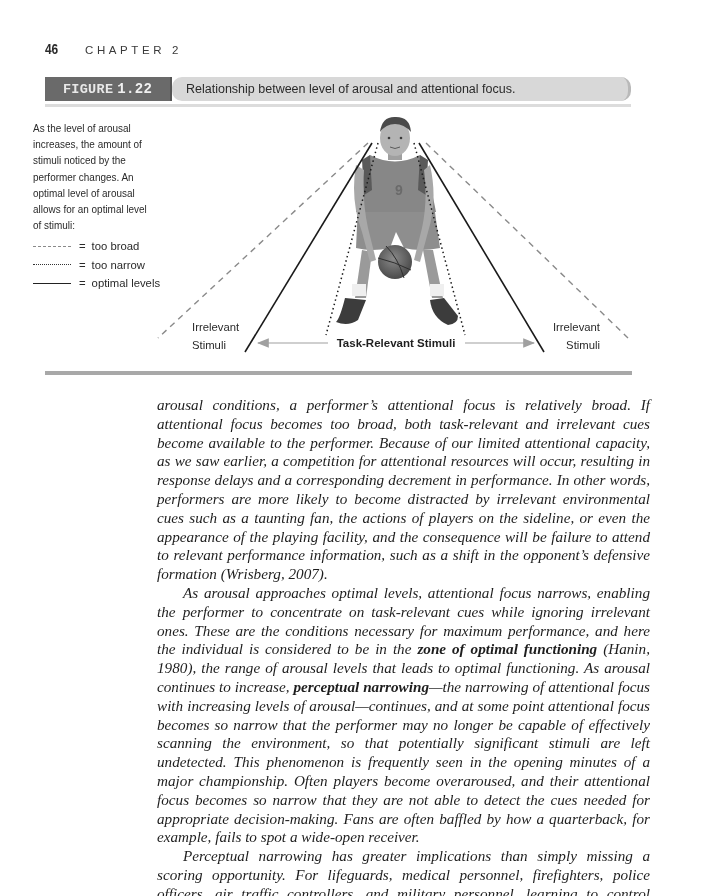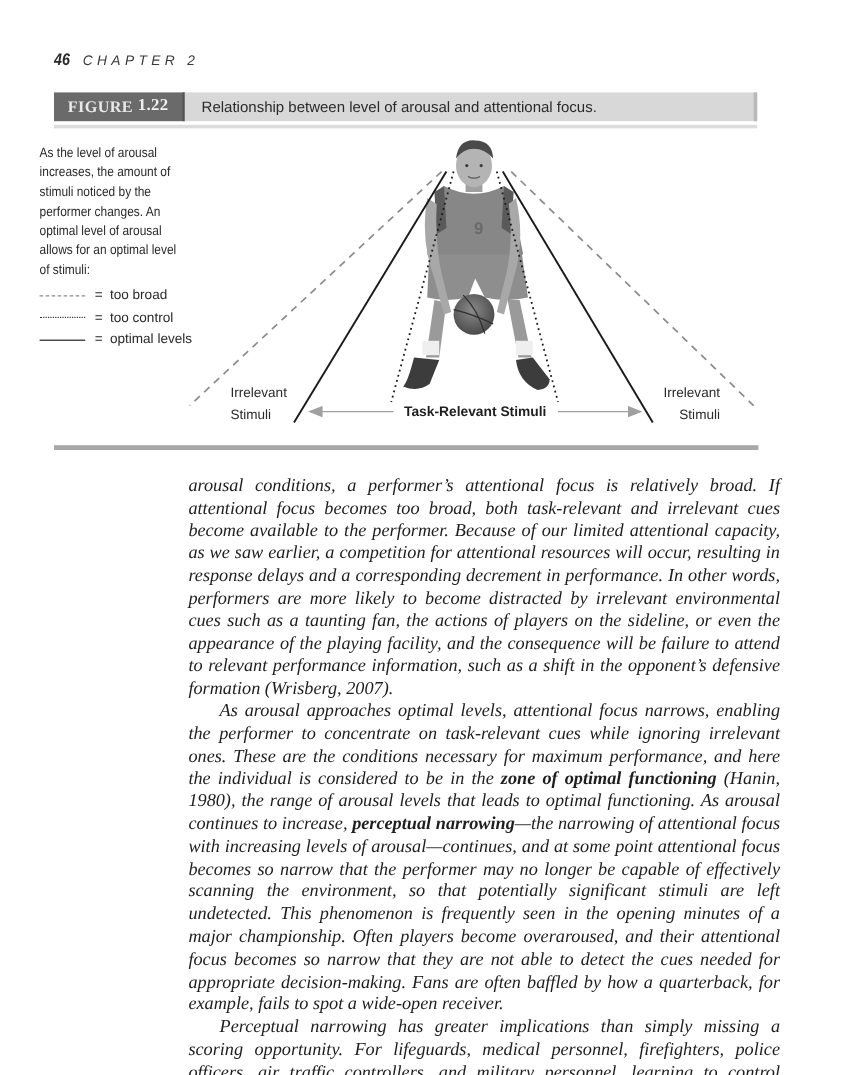--- a/index.html
+++ b/index.html
@@ -1,27 +1,27 @@
 <!DOCTYPE html>
 <html><head>
 <meta charset="utf-8">
 <style>
   html, body { margin: 0; padding: 0; }
   body {
     width: 707px; height: 896px; background: #ffffff; position: relative; overflow: hidden;
     font-family: "Liberation Serif", serif; color: #1f1f1f;
   }
-  .page-header { position: absolute; left: 45px; top: 41px; height: 20px; display: flex; align-items: baseline; font-style: italic; }
+  .page-header { position: absolute; left: 45px; top: 41px; height: 20px; display: flex; align-items: baseline; }
   .page-num { font-family: "Liberation Sans", sans-serif; font-weight: bold; font-size: 14px; color: #2a2a2a; transform: scaleX(0.85); transform-origin: left; width: 20px; }
-  .chapter { margin-left: 4px; font-family: "Liberation Sans", sans-serif; font-size: 11.5px; letter-spacing: 3.6px; color: #3a3a3a; }
+  .chapter { margin-left: 20px; font-family: "Liberation Sans", sans-serif; font-size: 11.5px; letter-spacing: 3.6px; color: #3a3a3a; }
 
   .fig-bar { position: absolute; left: 45px; top: 77px; width: 586px; height: 24px; display: flex; }
-  .fig-label { width: 109px; background: #6a6a6a; color: #e8e8e8; font-family: Liberation Serif, serif; font-weight: bold; font-size: 13.5px; display: flex; align-items: center; justify-content: center; letter-spacing: 0.3px; border-right: 2px solid #555; box-sizing: border-box; }
+  .fig-label { width: 127px; background: #6a6a6a; color: #e8e8e8; font-family: Liberation Mono, monospace; font-weight: bold; font-size: 13.5px; display: flex; align-items: center; justify-content: center; letter-spacing: 0.3px; border-right: 2px solid #555; box-sizing: border-box; }
   .fig-label .num { font-size: 14px; color: #f0f0f0; margin-left: 4px; }
-  .fig-caption { flex: 1; background: #d8d8d8; color: #2a2a2a; font-family: "Liberation Sans", sans-serif; font-size: 12.5px; display: flex; align-items: center; padding-left: 14px; border-right: 3px solid #b9b9b9; }
+  .fig-caption { flex: 1; background: #d8d8d8; color: #2a2a2a; font-family: "Liberation Sans", sans-serif; font-size: 12.5px; display: flex; align-items: center; padding-left: 14px; border-right: 3px solid #b9b9b9; border-radius: 10px; }
   .fig-underline { position: absolute; left: 45px; top: 104px; width: 586px; height: 3px; background: #dcdcdc; }
 
   .side-note { position: absolute; left: 33px; top: 120px; width: 140px; font-family: "Liberation Sans", sans-serif; font-size: 11.3px; line-height: 16.2px; color: #2a2a2a; transform: scaleX(0.88); transform-origin: left top; }
   .legend { position: absolute; left: 33px; top: 237px; font-family: "Liberation Sans", sans-serif; font-size: 11.3px; color: #2a2a2a; }
   .legend-row { display: flex; align-items: center; height: 18.5px; }
   .legend-row .sample { width: 38px; height: 0; margin-right: 8px; }
   .legend-row .eq { margin-right: 6px; }
   .sample.dashed { border-top: 1px dashed #8a8a8a; }
   .sample.dotted { border-top: 1.5px dotted #333; }
   .sample.solid { border-top: 1.3px solid #222; }
@@ -58,21 +58,21 @@
 
 <div class="legend">
   <div class="legend-row">
     <span class="sample dashed"></span>
     <span class="eq">=</span>
     <span>too broad</span>
   </div>
   <div class="legend-row">
     <span class="sample dotted"></span>
     <span class="eq">=</span>
-    <span>too control</span>
+    <span>too narrow</span>
   </div>
   <div class="legend-row">
     <span class="sample solid"></span>
     <span class="eq">=</span>
     <span>optimal levels</span>
   </div>
 </div>
 
 <svg class="figure-svg" width="707" height="380">
   <defs>

